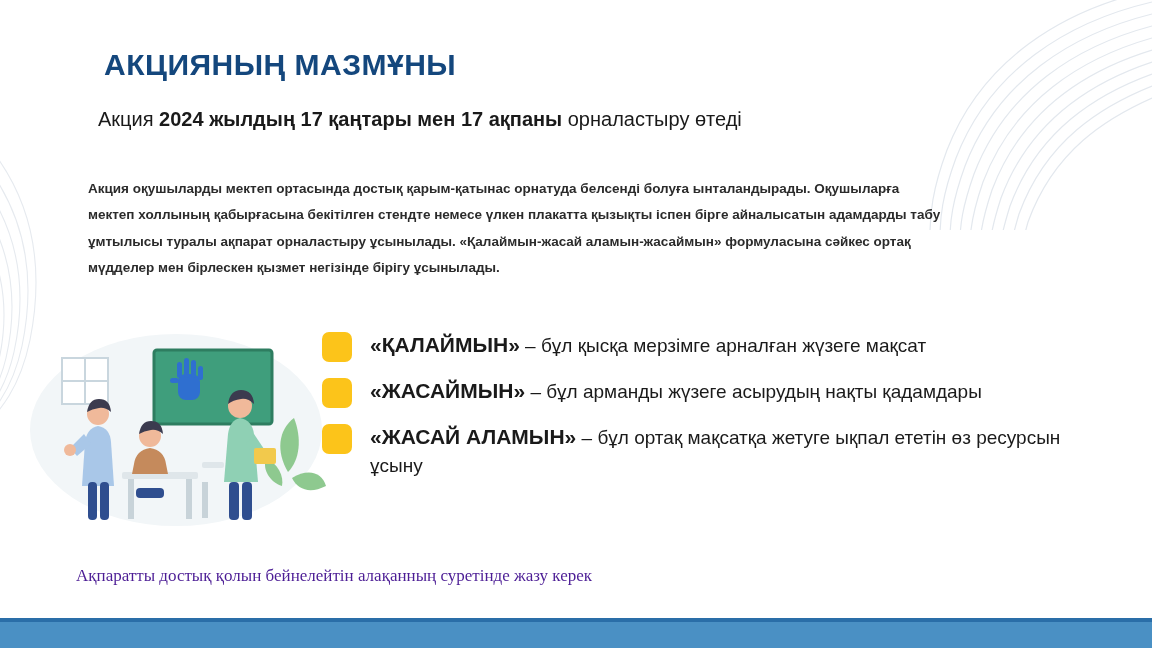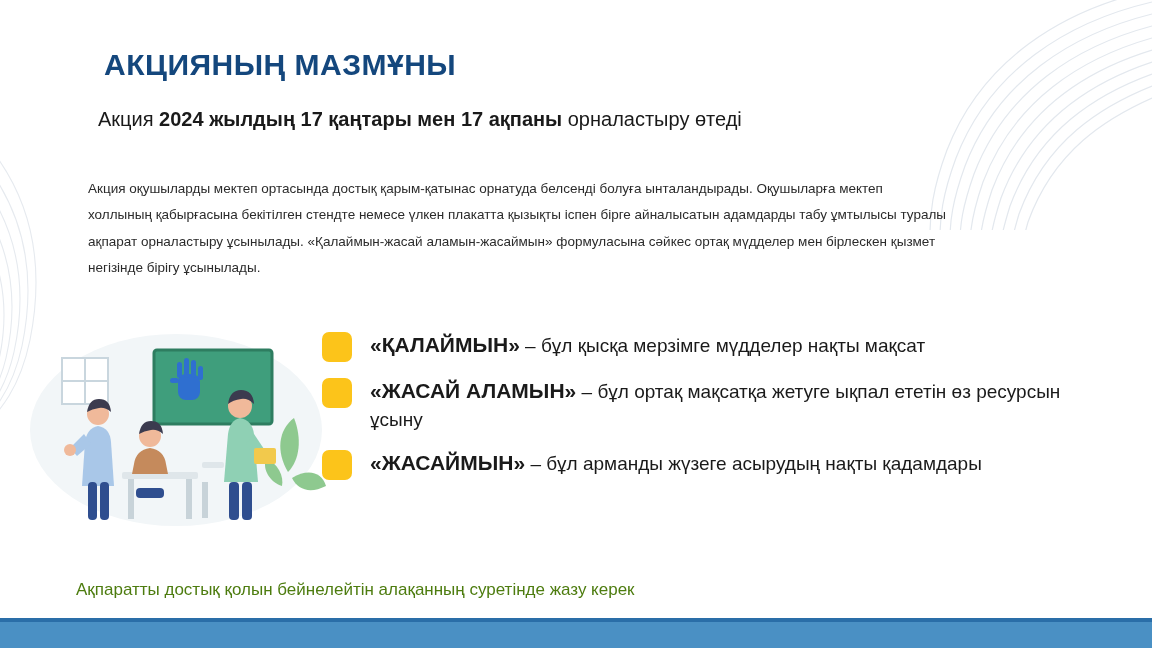--- a/index.html
+++ b/index.html
@@ -76,20 +76,21 @@
   
   .body-paragraph {
     position: absolute;
     left: 88px;
     top: 176px;
     width: 860px;
     font-size: 13.5px;
     line-height: 1.95;
     color: #2b2b2b;
     text-align: left;
+    font-weight: bold;
   }
 
   
   .illustration {
     position: absolute;
     left: 26px;
     top: 322px;
     width: 300px;
     height: 210px;
   }
@@ -123,23 +124,24 @@
   .bullet-text .lead {
     font-weight: bold;
     font-size: 21px;
     margin-top: 28px;
   }
 
   
   .footer-note {
     position: absolute;
     left: 76px;
-    top: 580px;
+    top: 566px;
     font-size: 17px;
-    color: #4d7c0f;
+    color: #4c1d95;
+    font-family: Liberation Serif, serif;
   }
 </style>
 </head>
 <body>
 
 <svg class="bg-swirl-right" viewBox="0 0 420 230" preserveAspectRatio="none">
   <g fill="none" stroke="#e3e8ee" stroke-width="1.2">
     <path d="M420 -10 C 330 10, 250 60, 215 150 C 200 190, 198 215, 198 235"></path>
     <path d="M420 2 C 335 22, 258 70, 224 158 C 210 196, 208 218, 208 238"></path>
     <path d="M420 14 C 340 34, 266 80, 233 166 C 220 202, 218 222, 218 240"></path>
@@ -229,33 +231,33 @@
   </g>
 
   <rect x="176" y="160" width="6" height="36" fill="#c8d3d9"></rect>
   <rect x="176" y="140" width="22" height="6" rx="2" fill="#dfe6ea"></rect>
 </svg>
 
 <div class="bullets">
   <div class="bullet-row">
     <div class="bullet-square"></div>
     <div class="bullet-text">
-      <span class="lead">«ҚАЛАЙМЫН»</span><span> – бұл қысқа мерзімге мүдделер нақты мақсат</span>
+      <span class="lead">«ҚАЛАЙМЫН»</span><span> – бұл қысқа мерзімге арналған жүзеге мақсат</span>
+    </div>
+  </div>
+  <div class="bullet-row">
+    <div class="bullet-square"></div>
+    <div class="bullet-text">
+      <span class="lead">«ЖАСАЙМЫН»</span><span> – бұл арманды жүзеге асырудың нақты қадамдары</span>
     </div>
   </div>
   <div class="bullet-row">
     <div class="bullet-square"></div>
     <div class="bullet-text">
       <span class="lead">«ЖАСАЙ АЛАМЫН»</span><span> – бұл ортақ мақсатқа жетуге ықпал ететін өз ресурсын ұсыну</span>
     </div>
   </div>
-  <div class="bullet-row">
-    <div class="bullet-square"></div>
-    <div class="bullet-text">
-      <span class="lead">«ЖАСАЙМЫН»</span><span> – бұл арманды жүзеге асырудың нақты қадамдары</span>
-    </div>
-  </div>
 </div>
 
 <div class="footer-note">Ақпаратты достық қолын бейнелейтін алақанның суретінде жазу керек</div>
 
 <div class="bottom-bar-accent"></div>
 <div class="bottom-bar"></div>
 
 </body></html>

